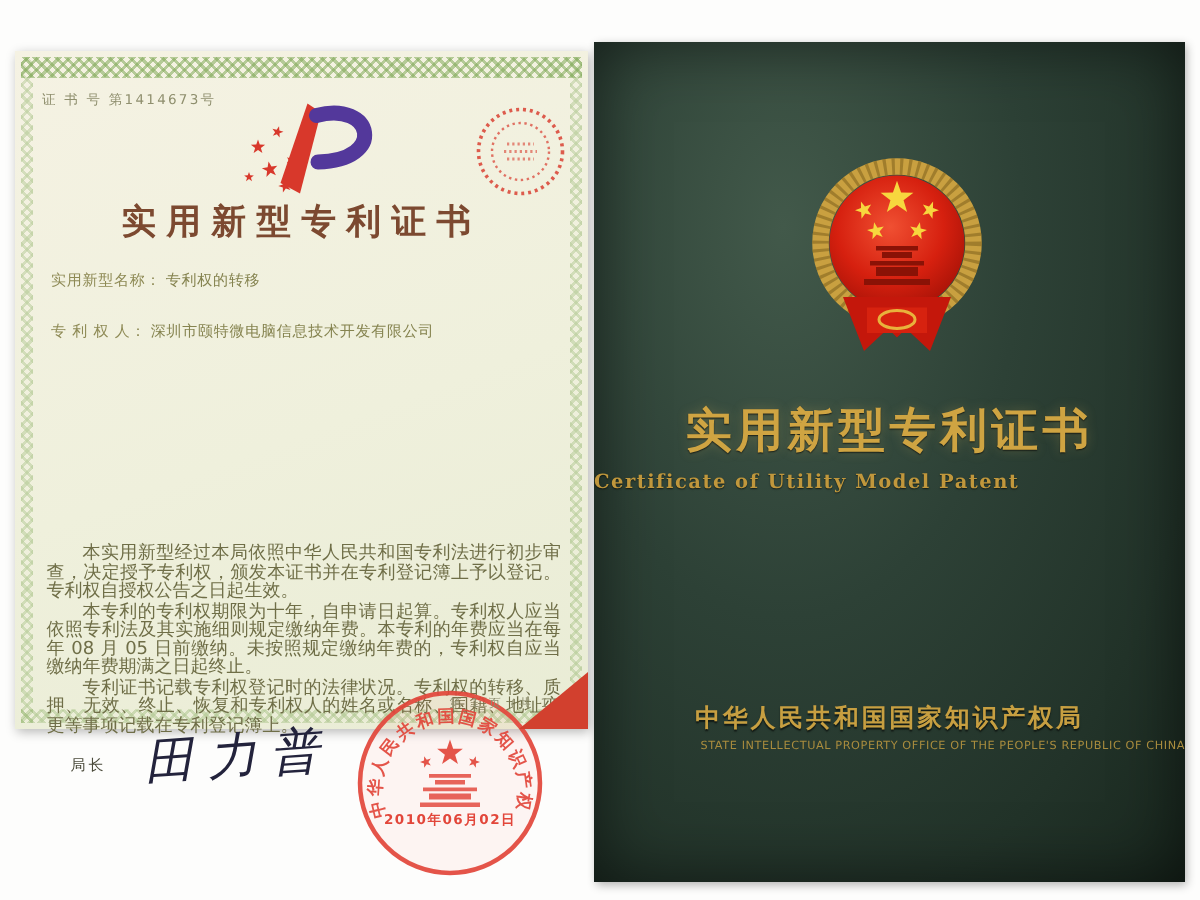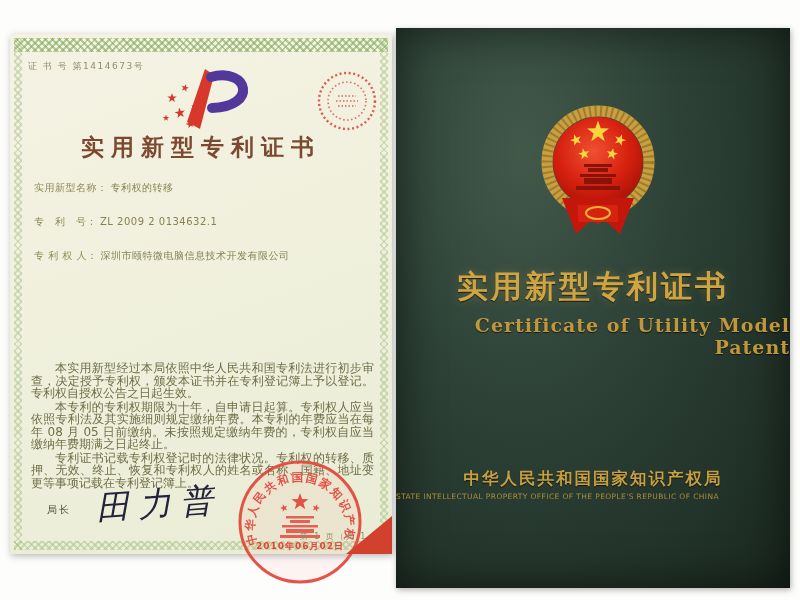--- a/index.html
+++ b/index.html
@@ -3,21 +3,21 @@
 <meta charset="utf-8">
 <style>
   html,body { margin:0; padding:0; background:#ffffff; }
   .stage {
     position:relative; width:800px; height:600px; background:#fdfdfc;
     overflow:hidden; font-family:"DejaVu Sans", sans-serif;
   }
 
   
   .cert {
-    position:absolute; left:10px; top:34px; width:382px; height:520px;
+    position:absolute; left:10px; top:34px; width:382px; height:452px;
     background:linear-gradient(160deg,#f5f2e3 0%,#eff0dc 55%,#e9ecd5 100%);
     box-shadow:1px 2px 7px rgba(0,0,0,.28);
   }
   .band { position:absolute;
     background:
       repeating-linear-gradient(45deg, rgba(130,170,90,.55) 0 2px, transparent 2px 5px),
       repeating-linear-gradient(-45deg, rgba(130,170,90,.55) 0 2px, transparent 2px 5px);
   }
   .band.top    { left:4px; right:4px; top:4px;    height:14px; }
   .band.bottom { left:4px; right:4px; bottom:4px; height:9px;  opacity:.55; }
@@ -66,28 +66,28 @@
     position:absolute; left:396px; top:28px; width:394px; height:560px;
     background:radial-gradient(ellipse at 32% 22%, #42594a 0%, #2d4136 42%, #223329 76%, #19271e 100%);
     box-shadow:inset 0 0 45px rgba(0,0,0,.55), 1px 2px 6px rgba(0,0,0,.3);
   }
   .emblem { position:absolute; left:136px; top:74px; width:132px; height:142px; }
 
   .cover-title { position:absolute; left:0; right:0; top:238px; text-align:center;
     font-family:"DejaVu Serif", serif; font-weight:bold; font-size:31px;
     letter-spacing:3px; color:#cfa442;
     text-shadow:0 1px 1px rgba(0,0,0,.65), 0 0 8px rgba(235,195,95,.25); }
-  .cover-sub { position:absolute; left:0; right:0; top:286px; text-align:right;
-    font-family:"DejaVu Serif", serif; font-weight:bold; font-size:19px;
+  .cover-sub { position:absolute; left:0; right:0; top:286px; text-align:left;
+    font-family:"DejaVu Serif", serif; font-weight:bold; font-size:13px;
     letter-spacing:1px; color:#c0973c; text-shadow:0 1px 1px rgba(0,0,0,.6); }
 
   .office-cn { position:absolute; left:0; right:0; top:440px; text-align:center;
     font-family:"DejaVu Serif", serif; font-weight:bold; font-size:16.5px;
     letter-spacing:2px; color:#c79f41; text-shadow:0 1px 1px rgba(0,0,0,.6); }
-  .office-en { position:absolute; left:0; right:0; top:464px; text-align:left;
+  .office-en { position:absolute; left:0; right:0; top:464px; text-align:right;
     font-size:7.5px; letter-spacing:.4px; color:#a98c3e; }
 </style>
 </head>
 <body>
 
 <div class="stage">
 
   <svg width="0" height="0" style="position:absolute">
     <defs>
       <polygon id="star5" points="0,-10 2.35,-3.24 9.51,-3.09 3.8,1.24 5.88,8.09 0,4 -5.88,8.09 -3.8,1.24 -9.51,-3.09 -2.35,-3.24"></polygon>
@@ -124,23 +124,20 @@
       <line x1="22" y1="26" x2="40" y2="26" stroke="#dd5b4c" stroke-width="2" stroke-dasharray="1.5,2" opacity=".7"></line>
       <line x1="20" y1="31" x2="42" y2="31" stroke="#dd5b4c" stroke-width="2" stroke-dasharray="1.5,2" opacity=".7"></line>
       <line x1="22" y1="36" x2="40" y2="36" stroke="#dd5b4c" stroke-width="2" stroke-dasharray="1.5,2" opacity=".7"></line>
     </svg>
 
     <div class="cert-title">实用新型专利证书</div>
 
     <div class="fields">
       <div class="field">
         <span class="lbl">实用新型名称：</span><span class="val">专利权的转移</span>
-      </div>
-      <div class="field">
-        <span class="lbl">专　利　号：</span><span class="val">ZL 2009 2 0134632.1</span>
       </div>
       <div class="field">
         <span class="lbl">专 利 权 人：</span><span class="val">深圳市颐特微电脑信息技术开发有限公司</span>
       </div>
     </div>
 
     <div class="paras">
       <p>本实用新型经过本局依照中华人民共和国专利法进行初步审查，决定授予专利权，颁发本证书并在专利登记簿上予以登记。专利权自授权公告之日起生效。</p>
       <p>本专利的专利权期限为十年，自申请日起算。专利权人应当依照专利法及其实施细则规定缴纳年费。本专利的年费应当在每年 08 月 05 日前缴纳。未按照规定缴纳年费的，专利权自应当缴纳年费期满之日起终止。</p>
       <p>专利证书记载专利权登记时的法律状况。专利权的转移、质押、无效、终止、恢复和专利权人的姓名或名称、国籍、地址变更等事项记载在专利登记簿上。</p>

